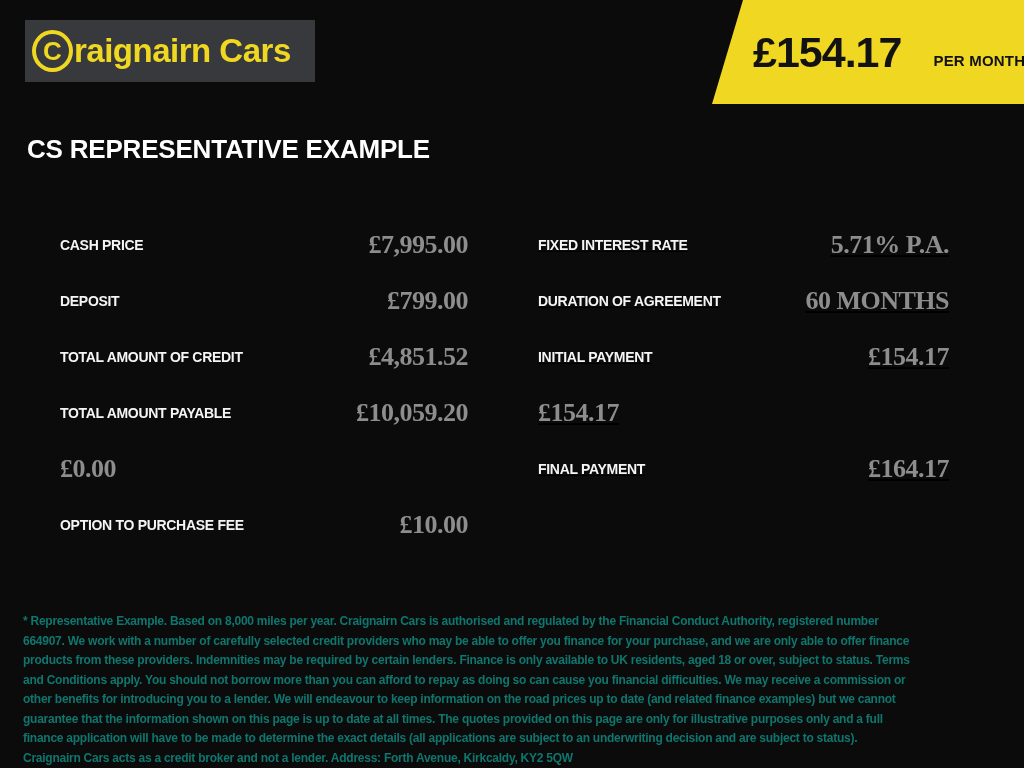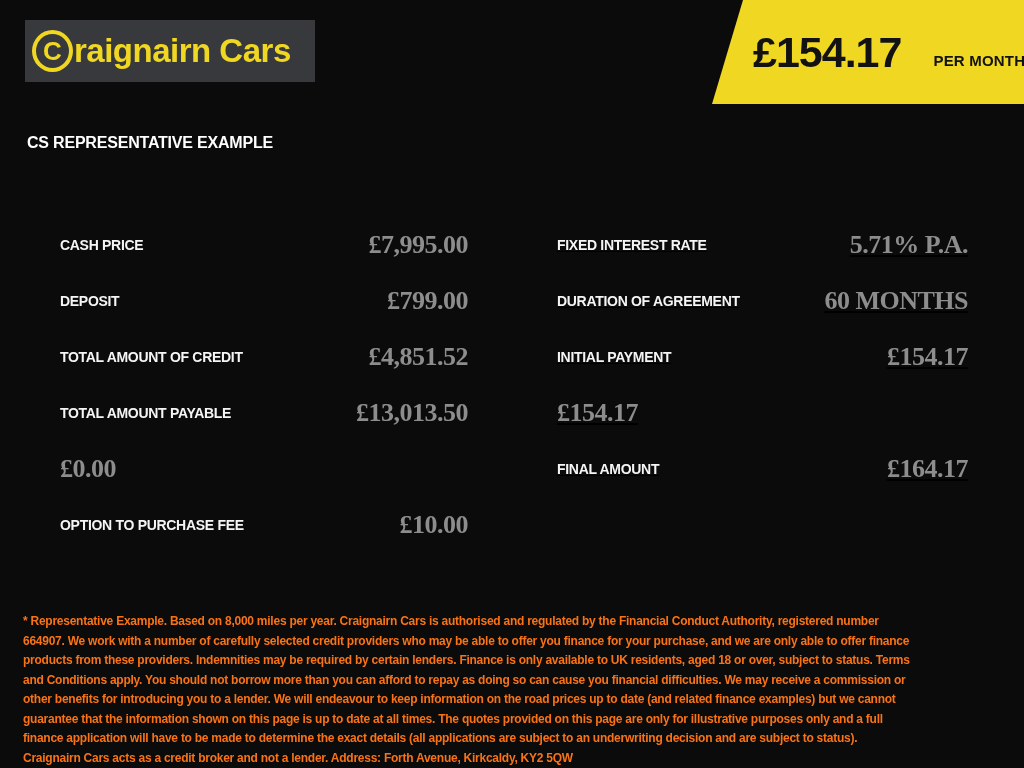--- a/index.html
+++ b/index.html
@@ -44,42 +44,42 @@
   .banner-amount{
     color:var(--banner-text);font-size:43px;font-weight:bold;letter-spacing:-1px;
   }
   .banner-period{
     color:var(--banner-text);font-size:15px;font-weight:bold;letter-spacing:0.2px;
     margin-left:32px;margin-top:16px;white-space:nowrap;
   }
   
   .page-heading{
     position:absolute;left:27px;top:134px;
-    color:#FFFFFF;font-size:16px;font-weight:bold;letter-spacing:-0.2px;
+    color:#FFFFFF;font-size:26px;font-weight:bold;letter-spacing:-0.2px;
     font-stretch:condensed;white-space:nowrap;
   }
   
   .col{position:absolute;top:217px;}
   .col-left{left:60px;width:408px;}
-  .col-right{left:557px;width:411px;text-decoration:underline;}
+  .col-right{left:538px;width:411px;text-decoration:underline;}
   .row{
     height:56px;display:flex;align-items:center;justify-content:space-between;
   }
   .lbl{
     color:var(--label-white);font-size:14px;font-weight:bold;
     letter-spacing:-0.3px;font-stretch:condensed;white-space:nowrap;
   }
   .val{
     color:var(--value-gray);font-size:26px;font-weight:bold;
     font-family:"Liberation Serif",serif;letter-spacing:-0.5px;white-space:nowrap;
   }
   
   .disclaimer{
     position:absolute;left:23px;top:612px;width:888px;
-    color:#f97316;font-size:12px;font-weight:bold;line-height:19.5px;
+    color:#0f766e;font-size:12px;font-weight:bold;line-height:19.5px;
     letter-spacing:-0.25px;font-stretch:condensed;text-align:left;
   }
 </style>
 </head>
 <body>
 
 <div class="logo-box">
   <span class="logo-mark">C</span>
   <span class="logo-text">raignairn Cars</span>
 </div>
@@ -101,21 +101,21 @@
     <div class="row">
       <span class="lbl">DEPOSIT</span>
       <span class="val">£799.00</span>
     </div>
     <div class="row">
       <span class="lbl">TOTAL AMOUNT OF CREDIT</span>
       <span class="val">£4,851.52</span>
     </div>
     <div class="row">
       <span class="lbl">TOTAL AMOUNT PAYABLE</span>
-      <span class="val">£13,013.50</span>
+      <span class="val">£10,059.20</span>
     </div>
     <div class="row">
       <span class="val">£0.00</span>
     </div>
     <div class="row">
       <span class="lbl">OPTION TO PURCHASE FEE</span>
       <span class="val">£10.00</span>
     </div>
   </div>
 <div class="col col-right" id="col-right">
@@ -128,18 +128,18 @@
       <span class="val">60 MONTHS</span>
     </div>
     <div class="row">
       <span class="lbl">INITIAL PAYMENT</span>
       <span class="val">£154.17</span>
     </div>
     <div class="row">
       <span class="val">£154.17</span>
     </div>
     <div class="row">
-      <span class="lbl">FINAL AMOUNT</span>
+      <span class="lbl">FINAL PAYMENT</span>
       <span class="val">£164.17</span>
     </div>
   </div>
 
 <div class="disclaimer">* Representative Example. Based on 8,000 miles per year. Craignairn Cars is authorised and regulated by the Financial Conduct Authority, registered number 664907. We work with a number of carefully selected credit providers who may be able to offer you finance for your purchase, and we are only able to offer finance products from these providers. Indemnities may be required by certain lenders. Finance is only available to UK residents, aged 18 or over, subject to status. Terms and Conditions apply. You should not borrow more than you can afford to repay as doing so can cause you financial difficulties. We may receive a commission or other benefits for introducing you to a lender. We will endeavour to keep information on the road prices up to date (and related finance examples) but we cannot guarantee that the information shown on this page is up to date at all times. The quotes provided on this page are only for illustrative purposes only and a full finance application will have to be made to determine the exact details (all applications are subject to an underwriting decision and are subject to status). Craignairn Cars acts as a credit broker and not a lender. Address: Forth Avenue, Kirkcaldy, KY2 5QW</div>
 
 </body></html>

